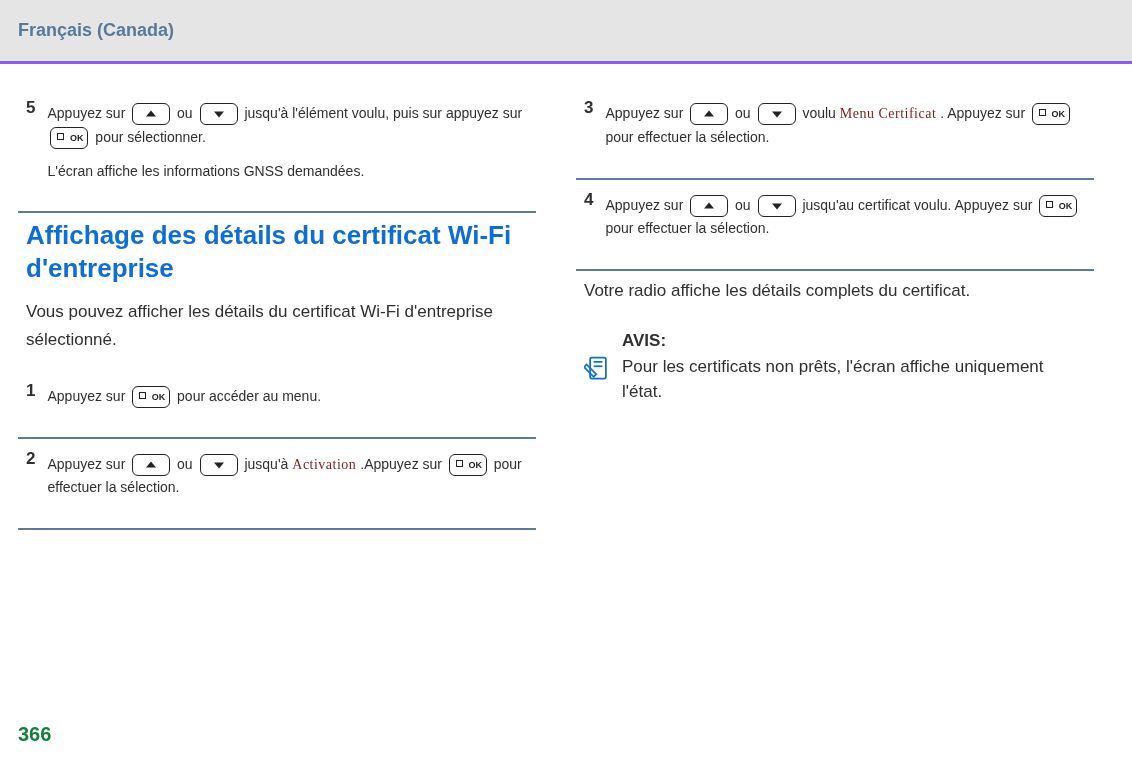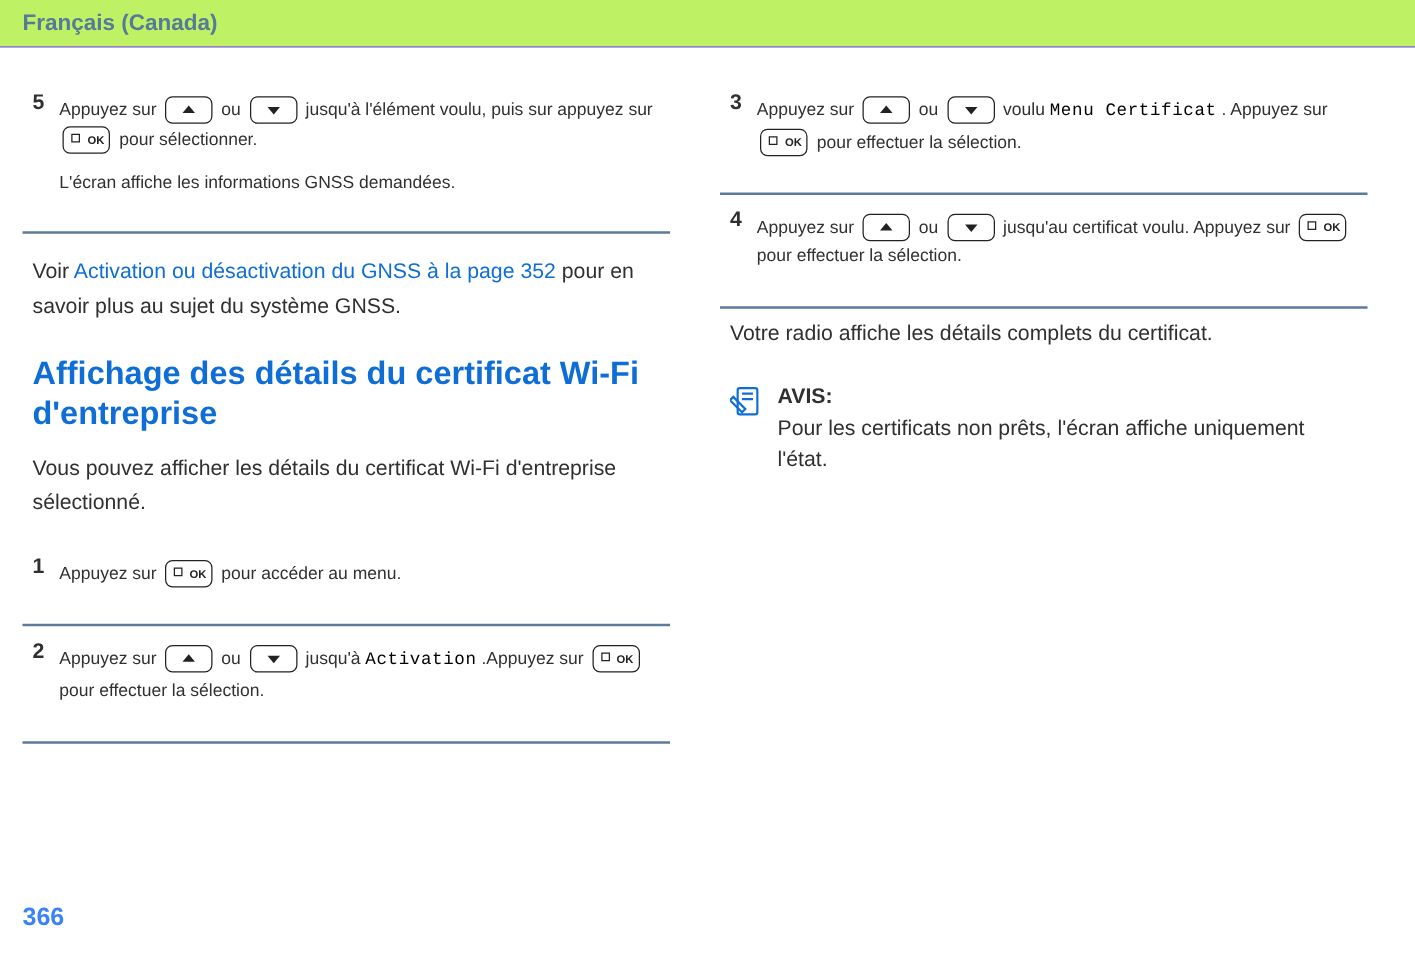--- a/index.html
+++ b/index.html
@@ -1,41 +1,41 @@
 <!DOCTYPE html>
 <html><head>
 <meta charset="utf-8">
 <style>
 html,body{margin:0;padding:0}
 body{width:1132px;height:762px;background:#fff;font-family:Arial,Helvetica,sans-serif;color:#303030;position:relative}
-.header-bar{background:#bef264;border-bottom:1px solid #8b5cf6;padding:8px 18px}
+.header-bar{background:#e5e5e5;border-bottom:3px solid #8b5cf6;padding:20px 18px}
 .header-title{color:#587a99;font-weight:bold;font-size:18px}
 .page{display:flex;padding:30px 38px 0 18px}
 .col{flex:1}
 .col-left{padding-right:20px}
 .col-right{padding-left:20px}
 .step{display:flex;align-items:flex-start;border-bottom:2px solid #5c7b9b;padding:8px 8px 18px 8px;margin-bottom:6px}
 .step-num{font-weight:bold;font-size:17px;margin-right:12px;margin-top:-4px}
 .step-body{flex:1;font-size:14px;line-height:1.7}
 .step-body p{margin:0 0 10px 0}
 .plain{font-size:17px;line-height:1.6;margin:16px 8px 24px 8px}
 .link{color:#0f6ed6}
 .section-title{color:#0f6ed6;font-weight:bold;font-size:26px;line-height:1.25;margin:0 8px 12px 8px}
-.menu-term{font-family:Liberation Mono, monospace;color:#000000;letter-spacing:.5px}
+.menu-term{font-family:Liberation Serif, serif;color:#7f1d1d;letter-spacing:.5px}
 .key{display:inline-block;vertical-align:middle;width:36px;height:20px;border:1.5px solid #222;border-radius:6px;background:#fff;position:relative;margin:0 3px}
 .key.up::after{content:"";position:absolute;left:50%;top:50%;transform:translate(-50%,-60%);width:0;height:0;border-left:5px solid transparent;border-right:5px solid transparent;border-bottom:6px solid #222}
 .key.down::after{content:"";position:absolute;left:50%;top:50%;transform:translate(-50%,-40%);width:0;height:0;border-left:5px solid transparent;border-right:5px solid transparent;border-top:6px solid #222}
 .key.ok::before{content:"";position:absolute;left:6px;top:5px;width:5px;height:5px;border:1px solid #222}
 .key.ok::after{content:"OK";position:absolute;right:4px;top:3px;font-size:9px;font-weight:bold;font-family:Arial;color:#222}
 .check{display:inline-block;color:#2fa33a;font-weight:bold;margin-right:6px}
-.note{display:flex;align-items:flex-start;margin:16px 8px 17px 8px}
+.note{display:flex;align-items:center;margin:16px 8px 17px 8px}
 .note-icon{width:28px;height:28px;margin-right:10px;flex-shrink:0;margin-top:3px}
 .note-body{font-size:17px;line-height:1.5}
 .note-label{font-weight:bold}
-.page-num{position:absolute;left:18px;bottom:16px;font-size:20px;font-weight:bold;color:#3b82f6}
+.page-num{position:absolute;left:18px;bottom:16px;font-size:20px;font-weight:bold;color:#15803d}
 </style>
 </head>
 <body>
 
 <div class="header-bar">
   <span class="header-title">Français (Canada)</span>
 </div>
 
 <div class="page">
 
@@ -50,25 +50,20 @@
           <span> ou </span>
           <span class="key down"></span>
           <span> jusqu'à l'élément voulu, puis sur appuyez sur </span>
           <span class="key ok"></span>
           <span> pour sélectionner.</span>
         </p>
         <p>L'écran affiche les informations GNSS demandées.</p>
       </div>
     </div>
 
-    <div class="plain">
-      <span>Voir </span>
-      <span class="link">Activation ou désactivation du GNSS à la page 352</span>
-      <span> pour en savoir plus au sujet du système GNSS.</span>
-    </div>
 
     <h2 class="section-title">Affichage des détails du certificat Wi-Fi d'entreprise</h2>
 
     <div class="plain" style="margin-top:14px">Vous pouvez afficher les détails du certificat Wi-Fi d'entreprise sélectionné.</div>
 
     <div class="step">
       <div class="step-num">1</div>
       <div class="step-body">
         <p>
           <span>Appuyez sur </span>

